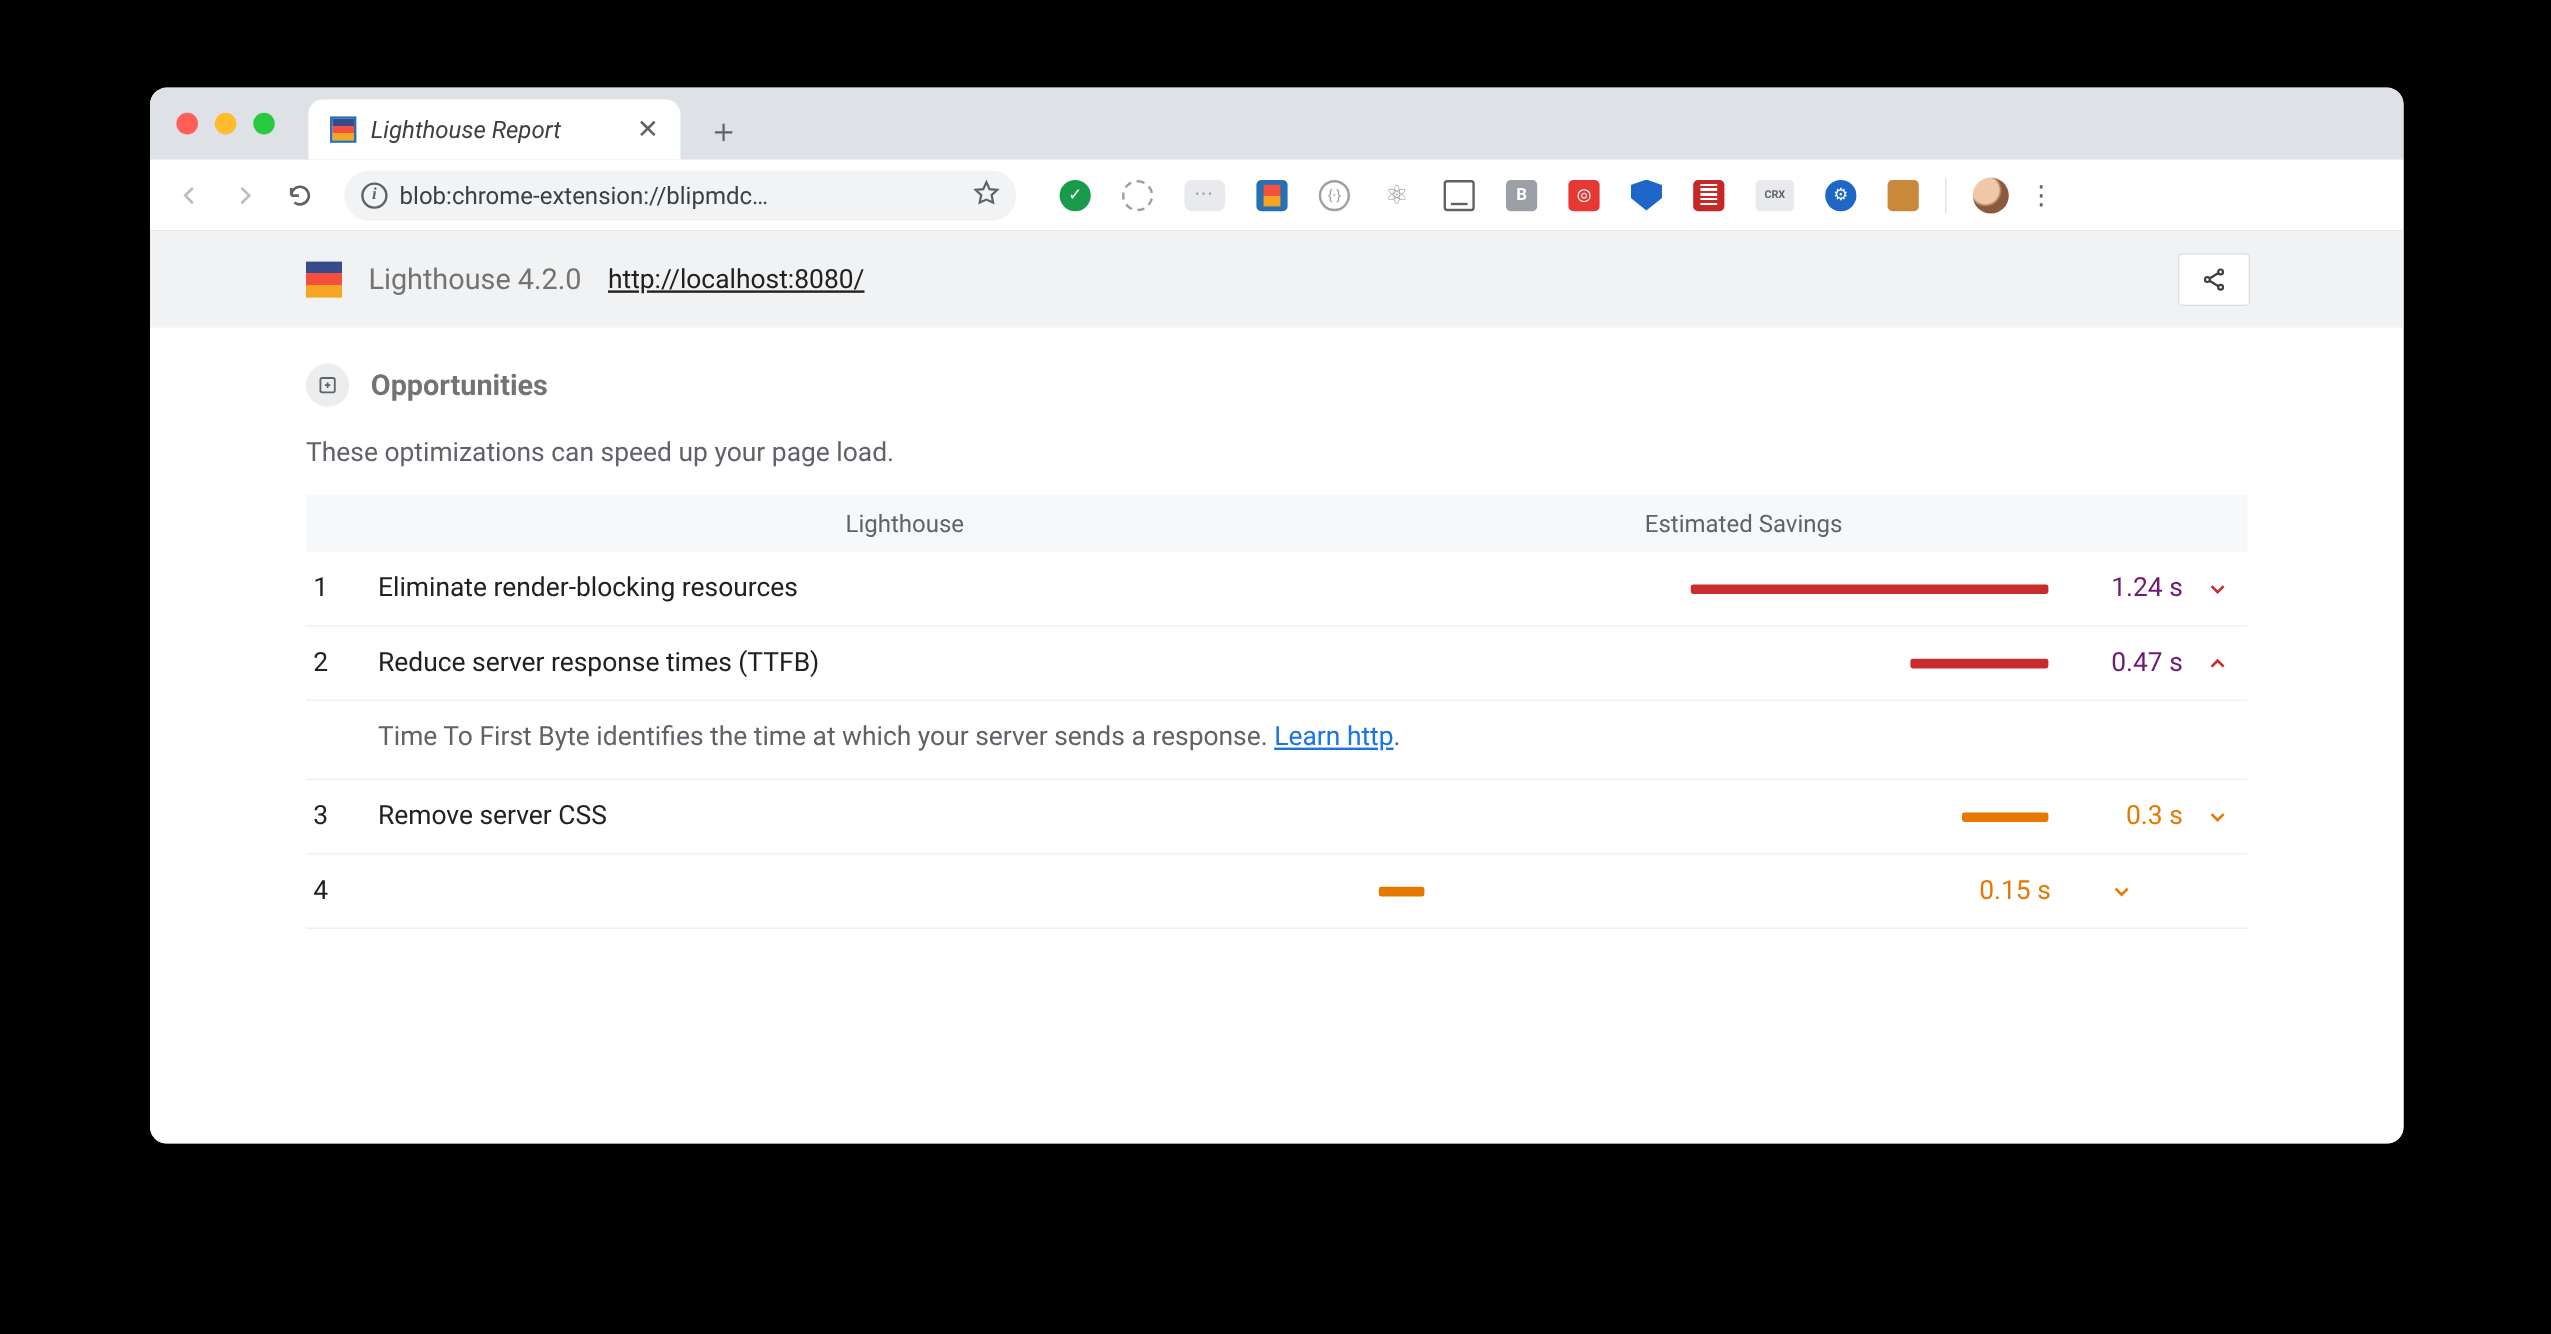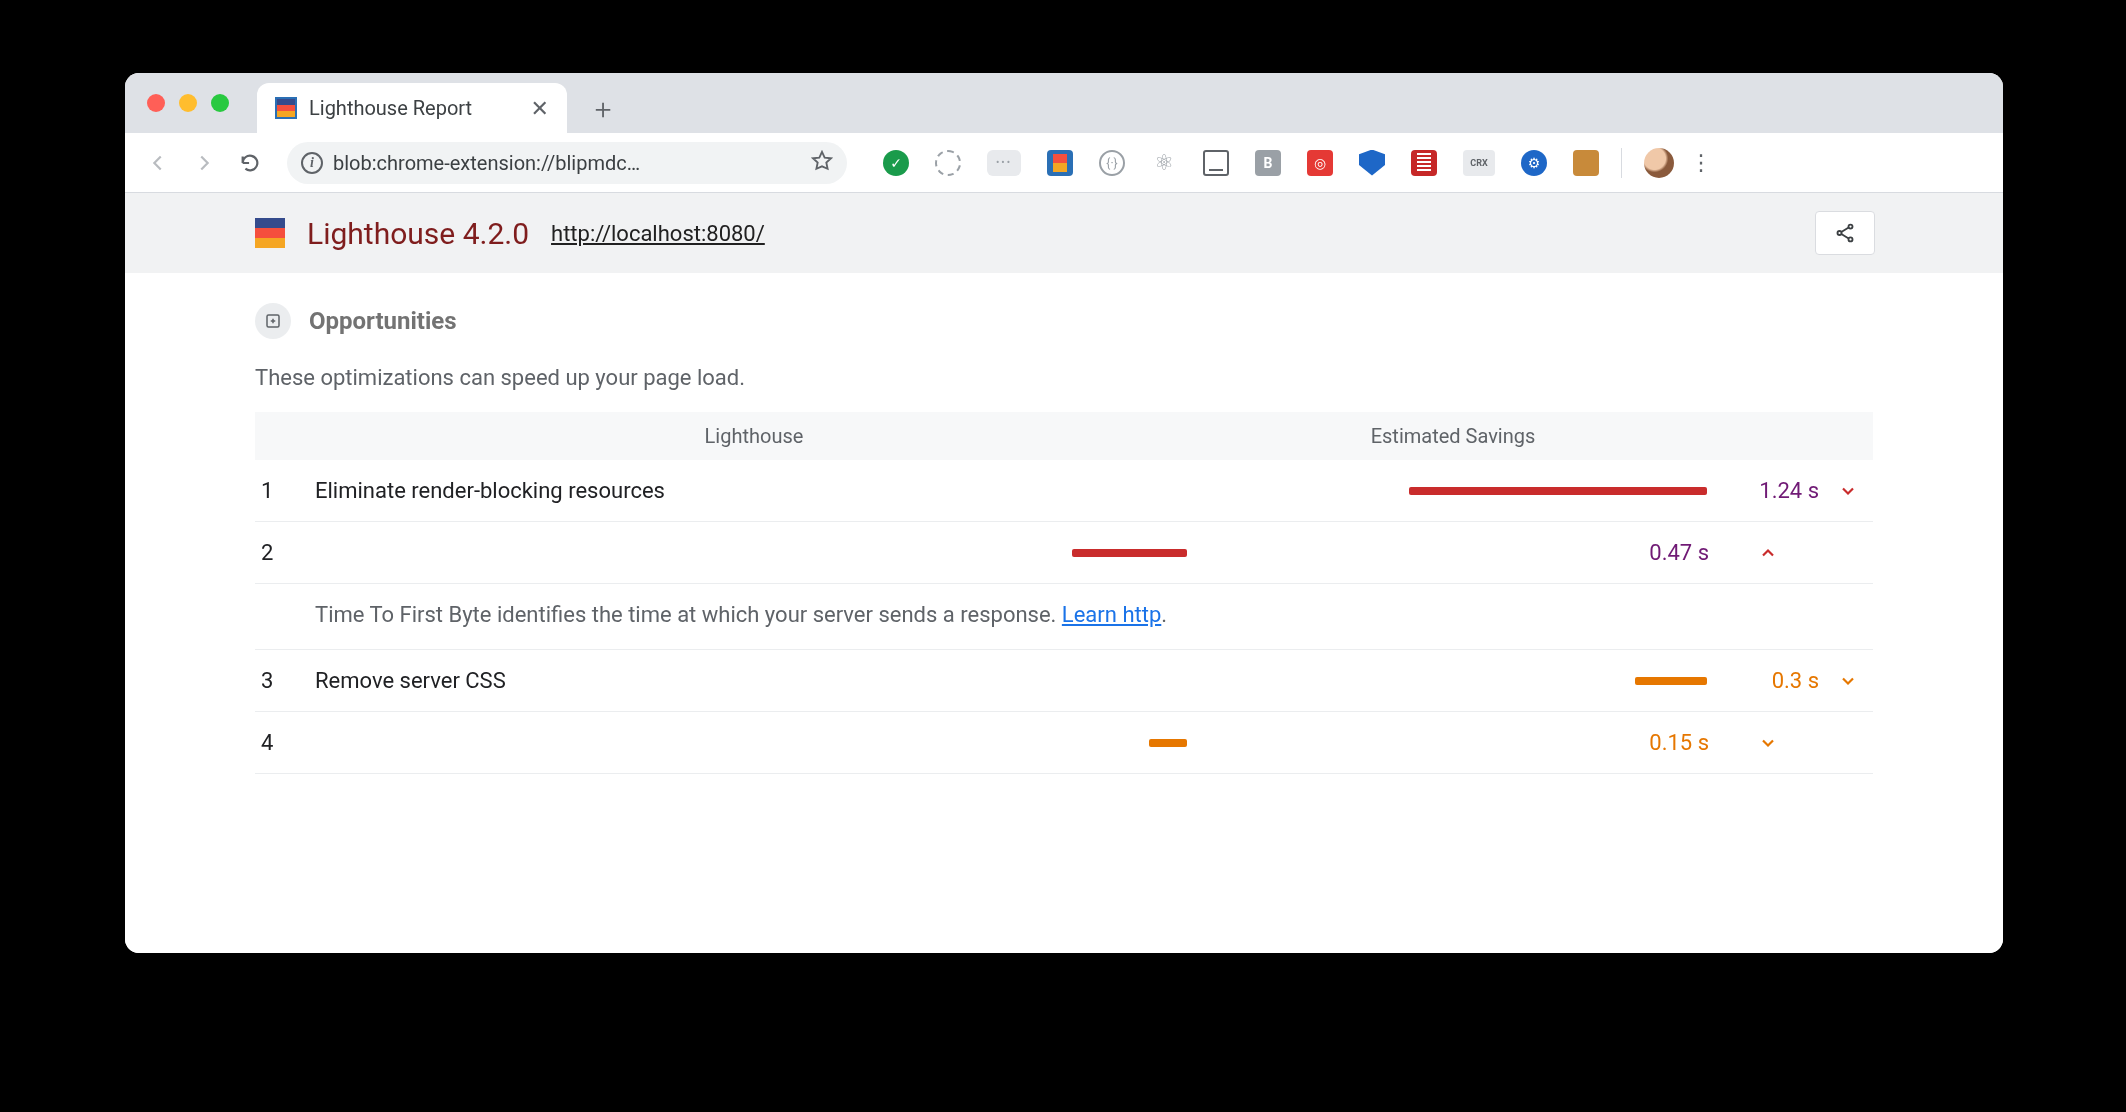--- a/index.html
+++ b/index.html
@@ -61,21 +61,21 @@
     gap: 12px;
     min-width: 310px;
     margin-left: 6px;
     position: relative;
   }
   .tab .favicon {
     width: 22px; height: 22px;
     background: linear-gradient(to bottom, #354b8c 0 33%, #f54f3d 33% 66%, #f5a623 66% 100%);
     border: 2px solid #2a6fb5;
   }
-  .tab .title { font-size: 20px; color: #3c4043; flex: 1; white-space: nowrap; overflow: hidden; }
+  .tab .title { font-size: 20px; color: #3c4043; flex: 1; white-space: nowrap; overflow: hidden; font-style: italic; }
   .tab .close { color: #5f6368; font-size: 22px; cursor: pointer; }
   .newtab {
     width: 40px; height: 40px; display: flex; align-items: center; justify-content: center;
     color: #5f6368; font-size: 28px; margin-left: 16px; margin-bottom: 4px; cursor: pointer;
     border-radius: 50%;
   }
 
   
   .toolbar {
     height: 60px;
@@ -137,21 +137,21 @@
   .avatar { width:30px;height:30px;border-radius:50%; background: radial-gradient(circle at 35% 35%, #f0c8a8 0 40%, #8a5a3c 50% 100%); }
   .menu3 { width:38px;height:38px;display:flex;align-items:center;justify-content:center;color:#5f6368;font-size:22px; }
 
   
   .content { flex:1; overflow:auto; background:#fff; }
   .lh-topbar {
     height: 80px; background:#f1f2f3; display:flex; align-items:center; padding: 0 130px; gap: 22px;
     position: relative;
   }
   .lh-logo { width:30px;height:30px;background:linear-gradient(to bottom,#354b8c 0 33%,#f54f3d 33% 66%,#f5a623 66% 100%); }
-  .lh-ver { font-size:30px; color:#7f1d1d; }
+  .lh-ver { font-size:24px; color:#737373; }
   .lh-url { font-size:22px; color:#212121; }
   .share {
     position:absolute; right: 128px; top: 18px;
     width: 60px; height: 44px; border:1px solid #dadce0; background:#fff; border-radius:4px;
     display:flex; align-items:center; justify-content:center;
   }
   .share svg { width:22px;height:22px; color:#3c4043; }
 
   .section { padding: 30px 130px 10px; }
   .sec-head { display:flex; align-items:center; gap:18px; margin-bottom: 26px; }
@@ -306,20 +306,21 @@
               </div>
               <div class="val">1.24 s</div>
               <div class="chev">
                 <svg viewBox="0 0 24 24" fill="none" stroke="currentColor" stroke-width="2.6">
                   <path d="M6 9l6 6 6-6"></path>
                 </svg>
               </div>
             </div>
             <div class="row red">
               <div class="idx">2</div>
+              <div class="name">Reduce server response times (TTFB)</div>
               <div class="bar-wrap">
                 <div class="bar" style="width: 115.2px;"></div>
               </div>
               <div class="val">0.47 s</div>
               <div class="chev">
                 <svg viewBox="0 0 24 24" fill="none" stroke="currentColor" stroke-width="2.6">
                   <path d="M6 15l6-6 6 6"></path>
                 </svg>
               </div>
             </div>

